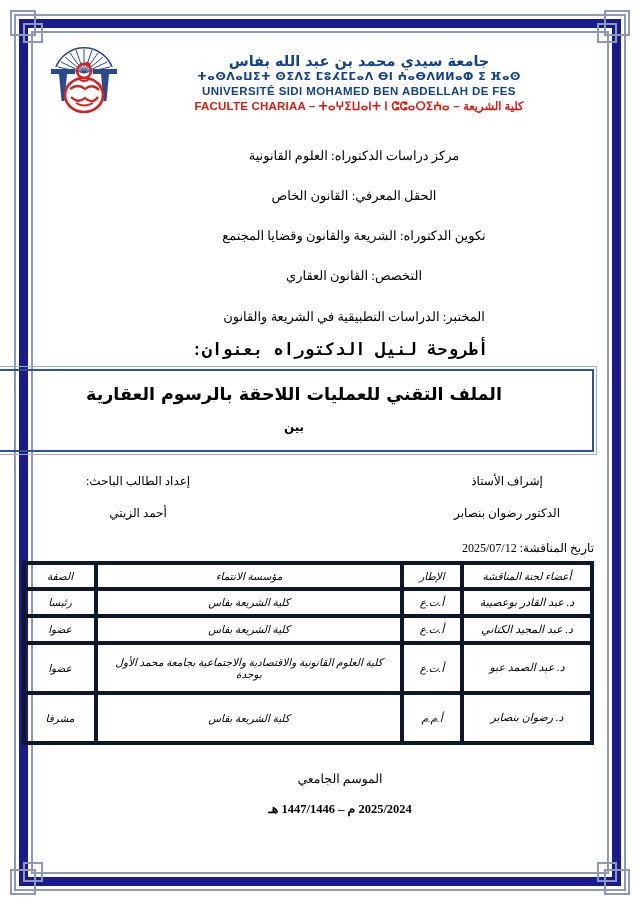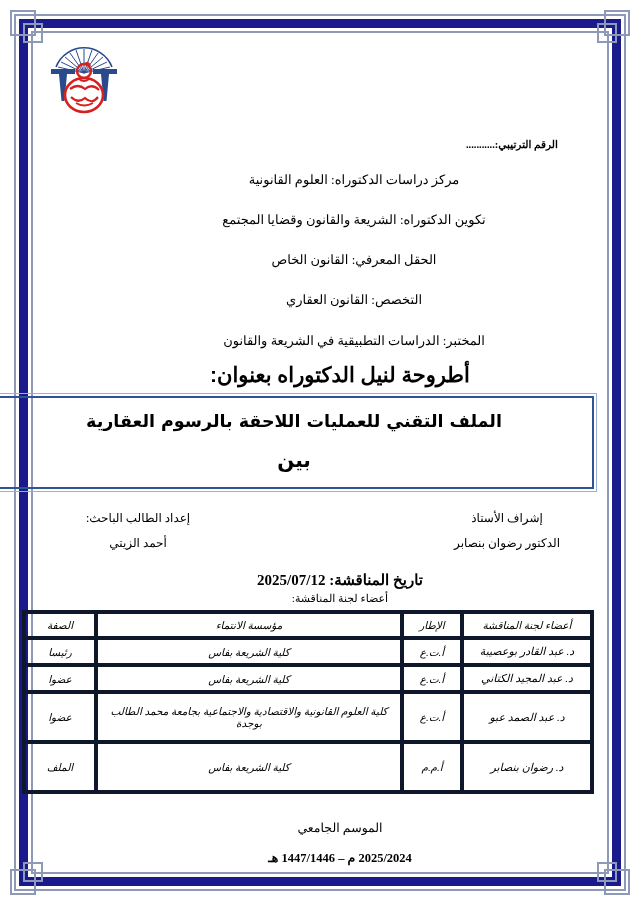--- a/index.html
+++ b/index.html
@@ -153,22 +153,22 @@
     font-size: 13px;
     line-height: 1.55;
     padding-left: 68px;
   }
   .info-block div { white-space: nowrap; margin-top: 20px; }
 
   
   .thesis-line {
     margin-top: 12px;
     text-align: center;
-    font-family: Liberation Sans, sans-serif;
-    font-size: 21px;
+    font-family: Liberation Mono, monospace;
+    font-size: 17px;
     font-weight: bold;
     padding-left: 40px;
   }
 
   
   .title-box {
     margin: 9px auto 0 auto;
     width: 600px;
     box-sizing: border-box;
     border: 2px solid #2e5496;
@@ -177,49 +177,48 @@
     padding: 12px 10px 14px 10px;
     text-align: center;
     font-family: "DejaVu Sans", "Liberation Sans", sans-serif;
     font-weight: bold;
   }
   .title-main {
     font-size: 17.5px;
     line-height: 1.35;
   }
   .title-between {
-    font-size: 20px;
+    font-size: 12px;
     margin-top: 14px;
     line-height: 1.3;
   }
   .title-sub {
     font-size: 17px;
     margin-top: 2px;
     line-height: 1.35;
   }
 
   
   .people {
     margin-top: 22px;
     display: flex;
     flex-direction: row;
     justify-content: space-between;
     font-size: 12px;
     padding: 0 34px 0 40px;
   }
   .people-col { text-align: center; }
   .people-col .role { font-weight: normal; }
-  .people-col .name { margin-top: 10px; }
+  .people-col .name { margin-top: 17px; }
 
   
   .defense-date {
     margin-top: 20px;
-    text-align: center;
-    font-size: 15px;
-    font-weight: bold;
+    font-size: 12px;
+    font-weight: normal;
     padding-left: 40px;
   }
   .committee-label {
     margin-top: 3px;
     text-align: center;
     font-size: 11px;
     padding-left: 40px;
   }
 
   
@@ -295,28 +294,33 @@
 
         <circle cx="38" cy="28" r="7" fill="none" stroke="#d62121" stroke-width="2.4"></circle>
         <path d="M38 22 q4 -5 6 1" fill="none" stroke="#d62121" stroke-width="2"></path>
         <ellipse cx="38" cy="52" rx="19" ry="17" fill="none" stroke="#d62121" stroke-width="2.6"></ellipse>
         <path d="M24 46 q8 -6 15 0 q7 -6 14 1" fill="none" stroke="#d62121" stroke-width="2.2"></path>
         <path d="M25 54 q7 7 14 1 q7 7 13 -1" fill="none" stroke="#d62121" stroke-width="2.2"></path>
         <path d="M30 60 q8 5 17 0" fill="none" stroke="#d62121" stroke-width="2"></path>
         <path d="M33 36 q5 4 10 0" fill="none" stroke="#d62121" stroke-width="2"></path>
       </svg>
     </div>
-  </div>
-
-  <div class="serial">الرقم الترتيبي:...........</div>
+    <div class="lh-text">
+      <div class="lh-ar">جامعة سيدي محمد بن عبد الله بفاس</div>
+      <div class="lh-tif">ⵜⴰⵙⴷⴰⵡⵉⵜ ⵙⵉⴷⵉ ⵎⵓⵃⵎⵎⴰⴷ ⴱⵏ ⵄⴰⴱⴷⵍⵍⴰⵀ ⵉ ⴼⴰⵙ</div>
+      <div class="lh-fr">UNIVERSITÉ SIDI MOHAMED BEN ABDELLAH DE FES</div>
+      <div class="lh-fac">FACULTE CHARIAA – ⵜⴰⵖⵉⵡⴰⵏⵜ ⵏ ⵛⵛⴰⵔⵉⵄⴰ – كلية الشريعة</div>
+    </div>
+  </div>
+
 
   <div class="info-block">
     <div>مركز دراسات الدكتوراه: العلوم القانونية</div>
+    <div>الحقل المعرفي: القانون الخاص</div>
     <div>تكوين الدكتوراه: الشريعة والقانون وقضايا المجتمع</div>
-    <div>الحقل المعرفي: القانون الخاص</div>
     <div>التخصص: القانون العقاري</div>
     <div>المختبر: الدراسات التطبيقية في الشريعة والقانون</div>
   </div>
 
   <div class="thesis-line">أطروحة لنيل الدكتوراه بعنوان:</div>
 
   <div class="title-box">
     <div class="title-main">الملف التقني للعمليات اللاحقة بالرسوم العقارية</div>
     <div class="title-between">بين</div>
   </div>
@@ -326,21 +330,20 @@
       <div class="role">إشراف الأستاذ</div>
       <div class="name">الدكتور رضوان بنصابر</div>
     </div>
     <div class="people-col">
       <div class="role">إعداد الطالب الباحث:</div>
       <div class="name">أحمد الزيتي</div>
     </div>
   </div>
 
   <div class="defense-date">تاريخ المناقشة: 2025/07/12</div>
-  <div class="committee-label">أعضاء لجنة المناقشة:</div>
 
   <table class="committee">
     <thead>
       <tr>
         <th class="col-name">أعضاء لجنة المناقشة</th>
         <th class="col-frame">الإطار</th>
         <th class="col-inst">مؤسسة الانتماء</th>
         <th class="col-role">الصفة</th>
       </tr>
     </thead>
@@ -353,28 +356,28 @@
       </tr>
       <tr>
         <td class="name-cell">د. عبد المجيد الكتاني</td>
         <td>أ.ت.ع</td>
         <td>كلية الشريعة بفاس</td>
         <td>عضوا</td>
       </tr>
       <tr class="tall">
         <td class="name-cell">د. عبد الصمد عبو</td>
         <td>أ.ت.ع</td>
-        <td>كلية العلوم القانونية والاقتصادية والاجتماعية بجامعة محمد الطالب بوجدة</td>
+        <td>كلية العلوم القانونية والاقتصادية والاجتماعية بجامعة محمد الأول بوجدة</td>
         <td>عضوا</td>
       </tr>
       <tr class="tall">
         <td class="name-cell">د. رضوان بنصابر</td>
         <td>أ.م.م</td>
         <td>كلية الشريعة بفاس</td>
-        <td>الملف</td>
+        <td>مشرفا</td>
       </tr>
     </tbody>
   </table>
 
   <div class="footer">
     <div class="season">الموسم الجامعي</div>
     <div class="years">2025/2024 م – 1447/1446 هـ</div>
   </div>
 
 </div>

